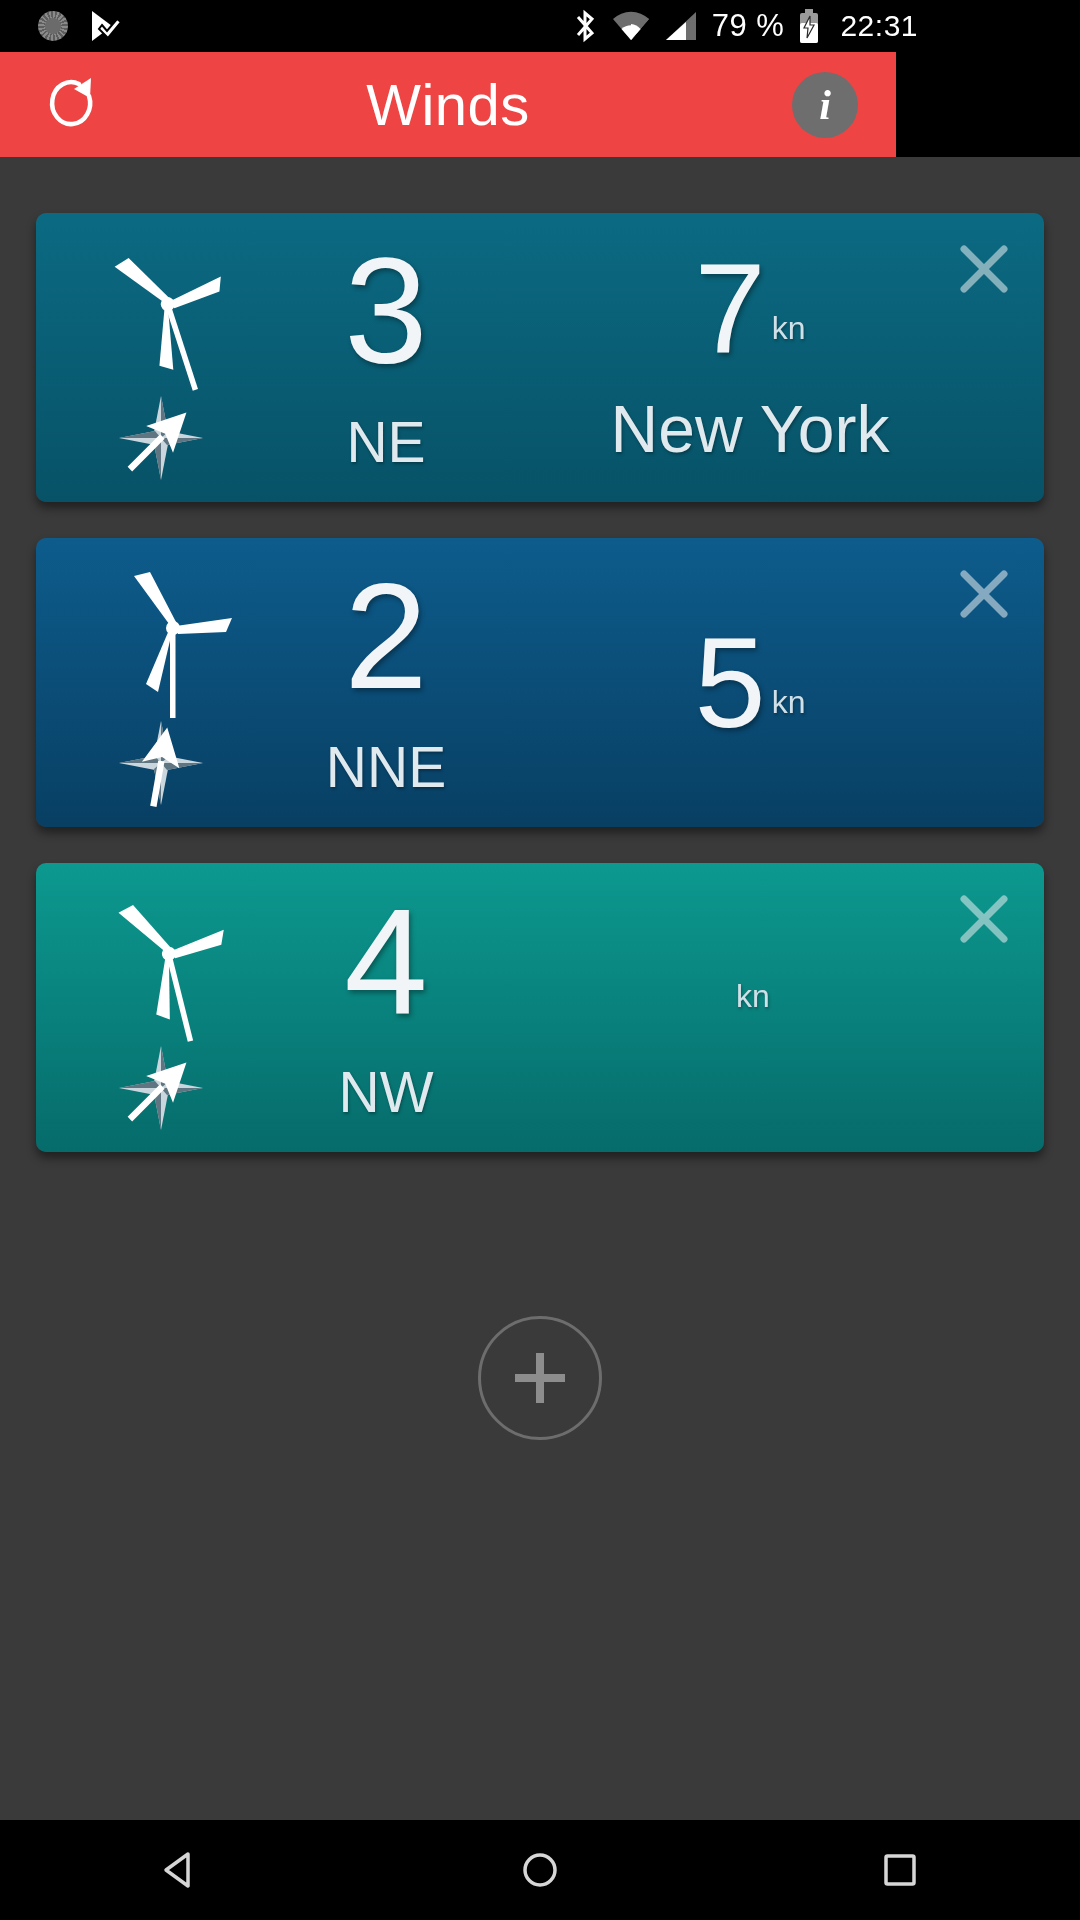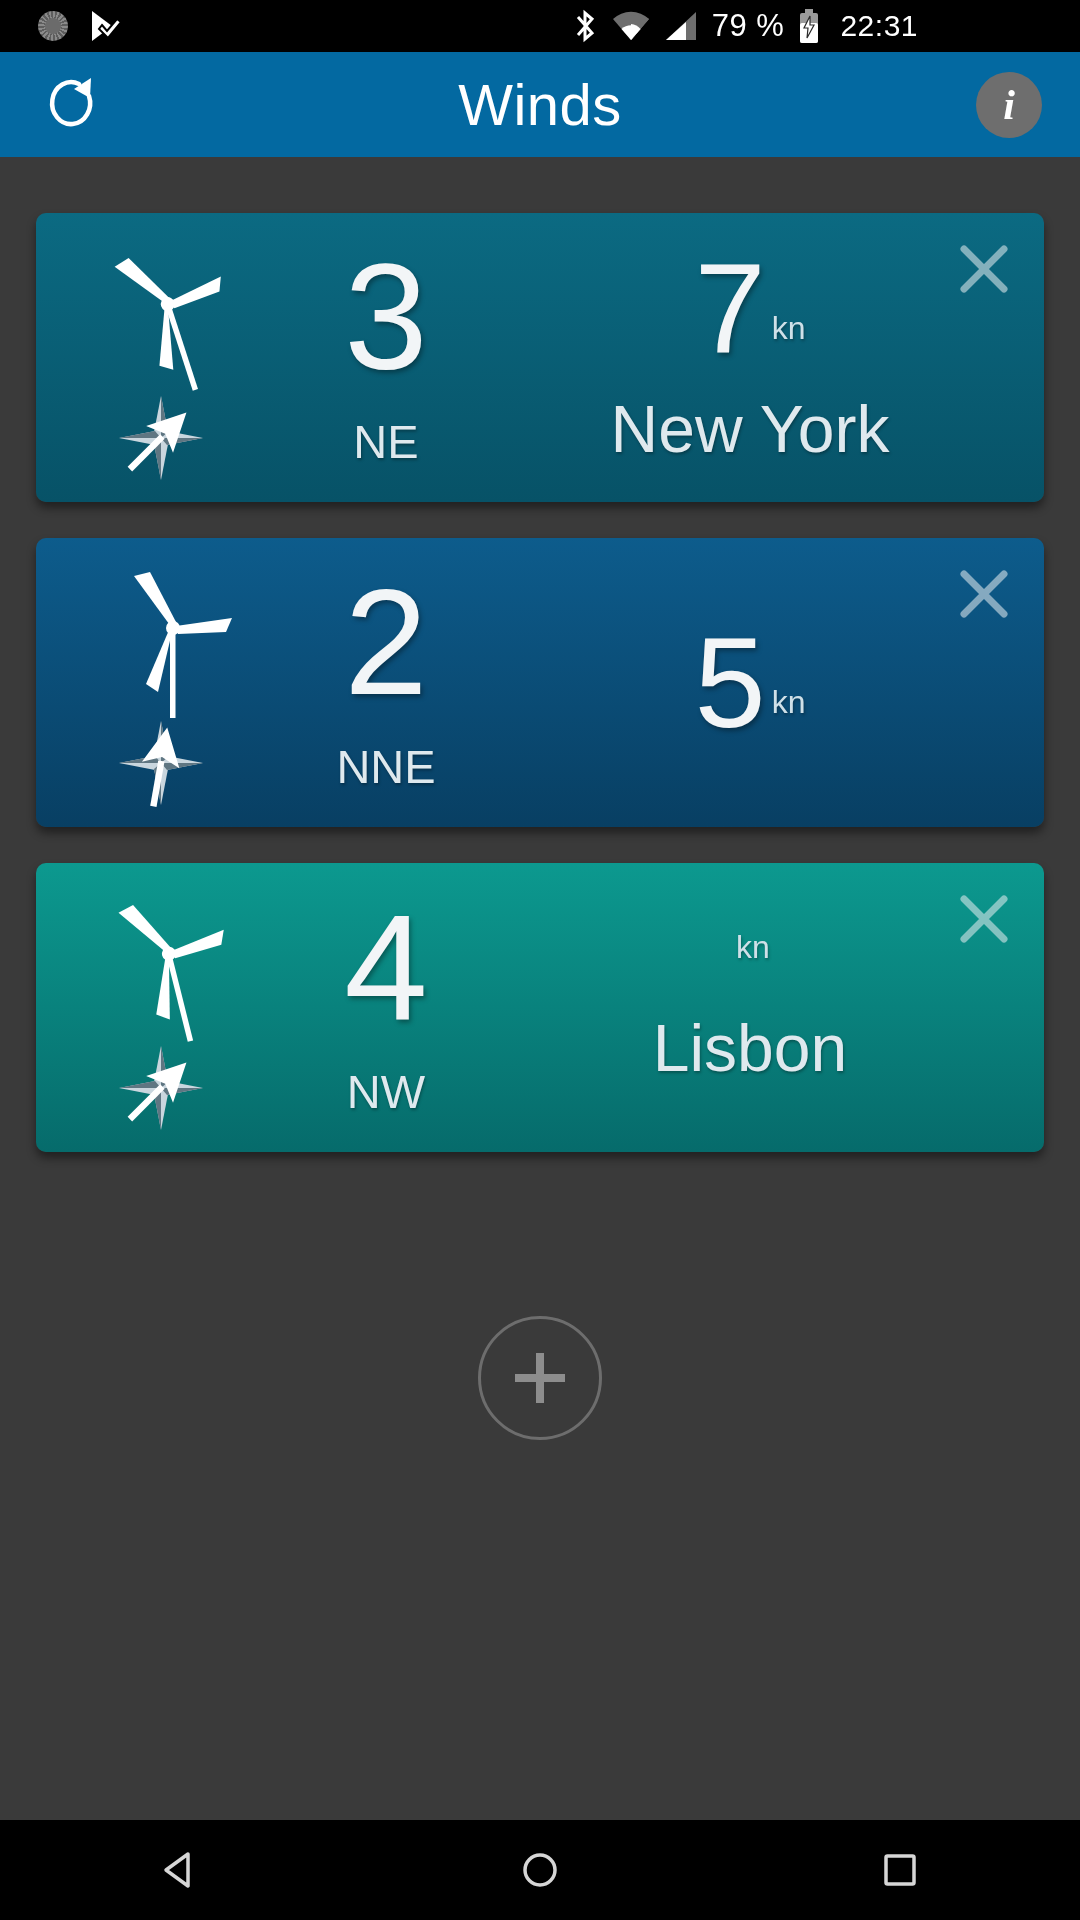--- a/index.html
+++ b/index.html
@@ -26,22 +26,22 @@
   .ic-sync{ width:30px; height:30px; border-radius:50%; background:
       repeating-conic-gradient(#8a8a8a 0deg 9deg, #5d5d5d 9deg 18deg);
       position:relative; }
   .ic-sync::after{ content:""; position:absolute; inset:7px; border-radius:50%; background:#6b6b6b; }
 
   .ic-playcheck{ width:30px; height:34px; position:relative; }
 
   
   .appbar{
     position:absolute; top:52px; left:0;
-    width:1080px; height:105px;
-    background:#0369a1;
+    width:896px; height:105px;
+    background:#ef4444;
     display:flex; align-items:center;
   }
   .appbar-title{
     position:absolute; left:0; right:0; text-align:center;
     color:#fff; font-size:58px; font-weight:400; letter-spacing:0.5px;
   }
   .refresh-btn{
     margin-left:38px; width:70px; height:70px;
     display:flex; align-items:center; justify-content:center;
     position:relative; z-index:2; cursor:pointer;
@@ -103,21 +103,21 @@
   .bft-col{
     width:200px;
     display:flex; flex-direction:column; align-items:center;
     flex-shrink:0;
   }
   .bft-num{
     color:#f2f5f7; font-size:150px; font-weight:300; line-height:0.95;
     text-shadow:2px 3px 5px rgba(0,0,0,.35);
   }
   .bft-dir{
-    color:#dfe9ee; font-size:47px; font-weight:400; margin-top:26px;
+    color:#dfe9ee; font-size:57px; font-weight:400; margin-top:26px;
     text-shadow:1px 2px 3px rgba(0,0,0,.3);
   }
 
   
   .spd-col{
     flex:1;
     display:flex; flex-direction:column; align-items:center;
     padding-right:30px;
   }
   .spd-line{ display:flex; align-items:flex-end; }
@@ -357,21 +357,20 @@
             </svg>
           </div>
           <div class="bft-col">
             <div class="bft-num">4</div>
             <div class="bft-dir">NW</div>
           </div>
           <div class="spd-col">
             <div class="spd-line">
               <span class="spd-unit">kn</span>
             </div>
-            <div class="spd-city">Lisbon</div>
           </div>
         </div>
         <div class="close-btn">
           <svg width="60" height="60" viewBox="0 0 60 60">
             <path d="M10 10 L50 50 M50 10 L10 50" stroke="#e8eef1" stroke-width="7" stroke-linecap="round"></path>
           </svg>
         </div>
       </div>
     </div>
 

